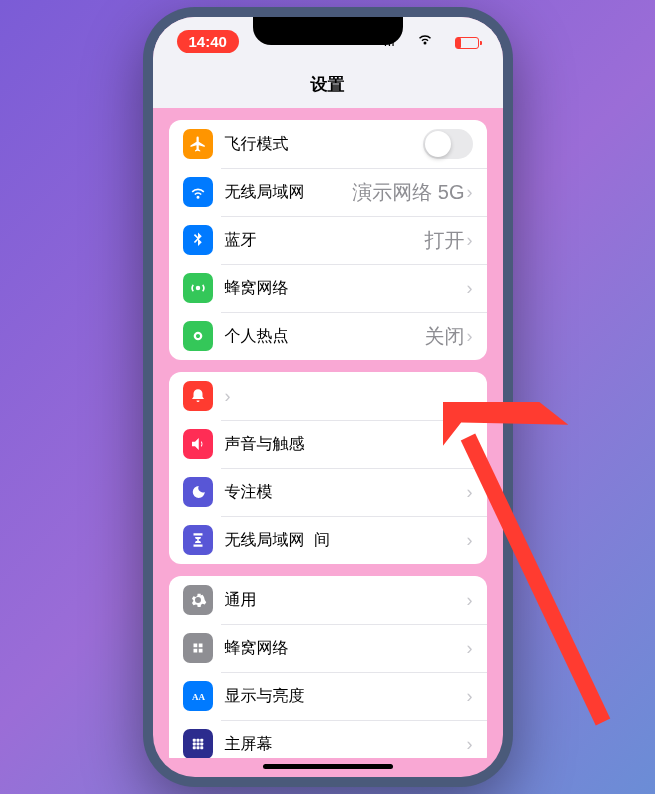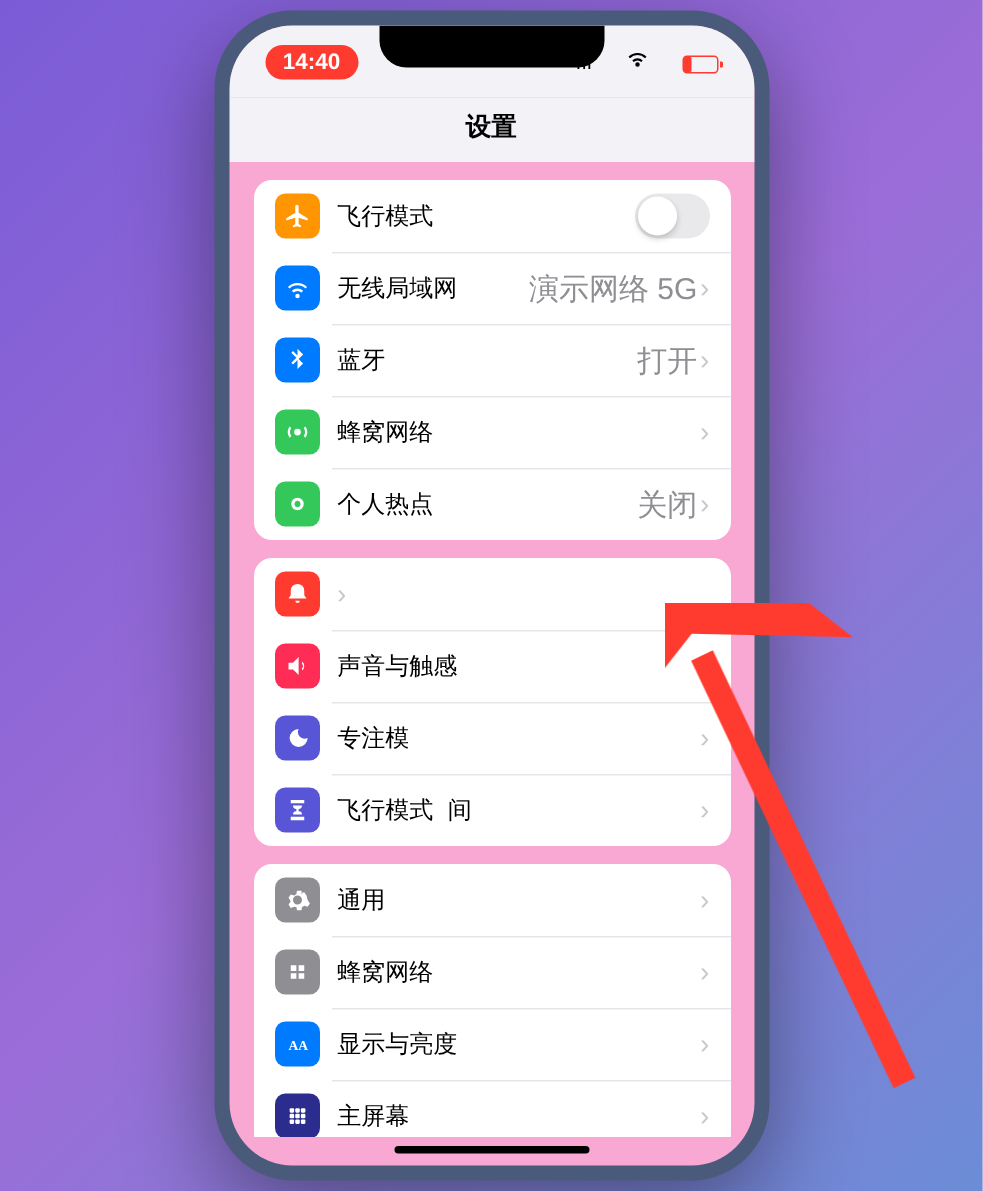--- a/index.html
+++ b/index.html
@@ -285,21 +285,21 @@
             </div>
           <div class="row-label">专注模</div>
           <div class="chevron">›</div>
         </div>
         <div class="row">
           <div class="icon-box i-screentime">
               <svg viewBox="0 0 24 24">
                 <path d="M6 3h12v3H6zm2 5h8a3 3 0 01-3 3v2a3 3 0 013 3H8a3 3 0 013-3v-2a3 3 0 01-3-3zm-2 10h12v3H6z"></path>
               </svg>
             </div>
-          <div class="row-label">飞行模式    间</div>
+          <div class="row-label">无线局域网    间</div>
           <div class="chevron">›</div>
         </div>
       </div>
 
       <div class="group">
         <div class="row">
           <div class="icon-box i-general">
               <svg viewBox="0 0 24 24">
                 <path d="M12 8a4 4 0 100 8 4 4 0 000-8zm9 4l2 3-2 3-3-1a8 8 0 01-2 1.2l-.5 3h-4l-.5-3A8 8 0 019 18l-3 1-2-3 2-3-2-3 2-3 3 1a8 8 0 012-1.2l.5-3h4l.5 3A8 8 0 0115 6l3-1 2 3z" fill-rule="evenodd"></path>
               </svg>

